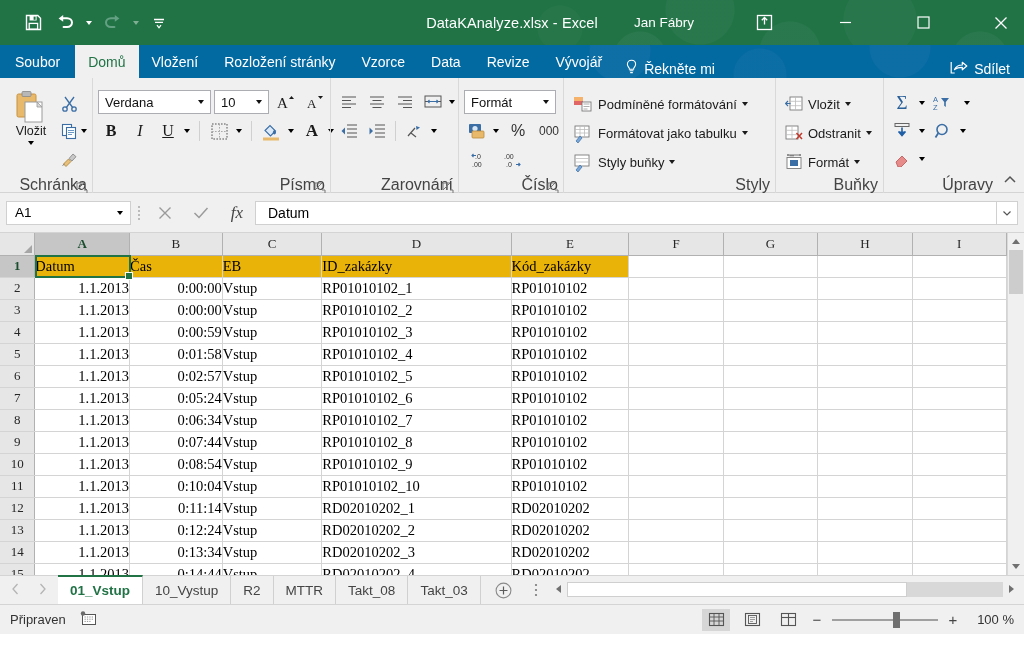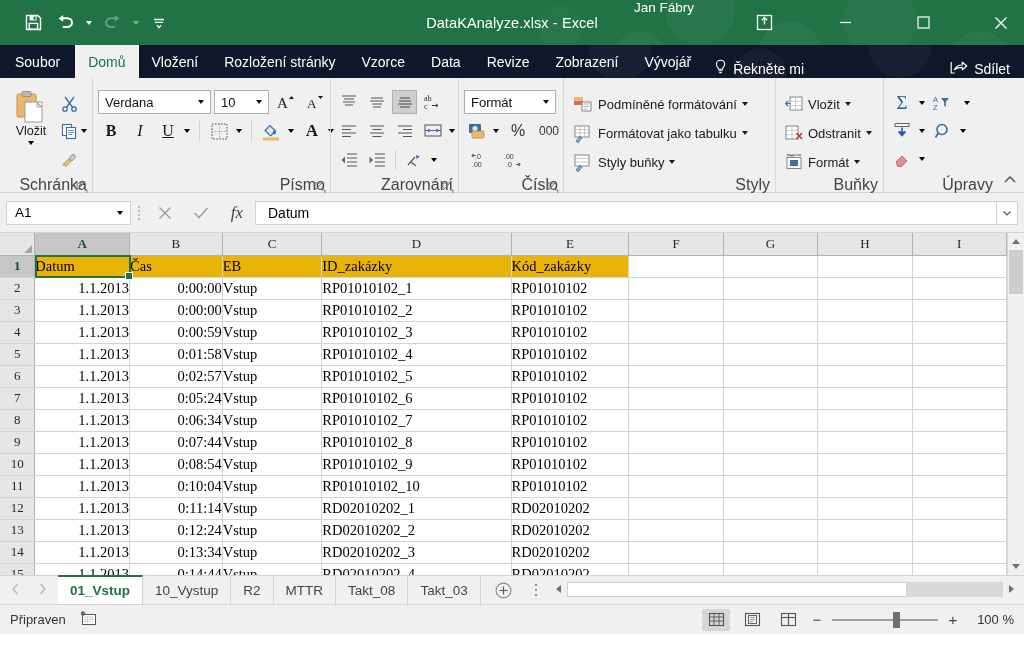--- a/index.html
+++ b/index.html
@@ -48,35 +48,35 @@
   .title-text {
     position: absolute; left: 0; right: 0;
     text-align: center;
     color: #ffffff;
     font-size: 14.5px;
     letter-spacing: .1px;
     z-index:1;
   }
   .win-right {
     margin-left:auto;
-    display:flex; align-items:flex-start;
+    display:flex; align-items:center;
     position:relative; z-index:2;gap:32px;
   }
   .user-name { color:#fff; font-size:13.5px; margin-right:18px; }
   .win-btn {
     width: 46px; height: 45px;
     display:flex; align-items:center; justify-content:center;
     color:#ffffff;
   }
   .ribbon-state-btn { width:40px;height:45px;display:flex;align-items:center;justify-content:center;color:#fff;margin-right:6px;}
 
   
   .tabrow {
     height: 33px;
-    background: #0f172a;
+    background: #0369a1;
     display: flex;
     align-items: flex-end;
     position: relative;
     overflow:hidden;
   }
   .tabrow::after{
     content:"";position:absolute;inset:0;
     background:
       radial-gradient(circle at 620px 6px, rgba(255,255,255,.04) 0 30px, transparent 31px),
       radial-gradient(circle at 760px 30px, rgba(255,255,255,.03) 0 26px, transparent 27px),
@@ -399,21 +399,20 @@
 </div>
 
 <div class="tabrow">
   <div class="tab file">Soubor</div>
   <div class="tab active">Domů</div>
   <div class="tab">Vložení</div>
   <div class="tab">Rozložení stránky</div>
   <div class="tab">Vzorce</div>
   <div class="tab">Data</div>
   <div class="tab">Revize</div>
-  <div class="tab">Zobrazení</div>
   <div class="tab">Vývojář</div>
   <div class="tell-me">
     <span>
       <svg width="13" height="16" viewBox="0 0 13 16">
           <path d="M6.5 1.2c2.4 0 4.1 1.8 4.1 4 0 1.7-1 2.6-1.6 3.6-.3.5-.4 1-.4 1.5H4.4c0-.5-.1-1-.4-1.5C3.4 7.8 2.4 6.9 2.4 5.2c0-2.2 1.7-4 4.1-4z" fill="none" stroke="#fff" stroke-width="1.1"></path>
           <path d="M4.6 11.8h3.8M5.2 13.6h2.6" stroke="#fff" stroke-width="1.1"></path>
         </svg>
     </span>
     <span>Řekněte mi</span>
   </div>
@@ -553,44 +552,20 @@
       <svg width="12" height="12" viewBox="0 0 12 12">
           <path d="M1 1h7M1 1v7M1 8l7-7" stroke="#777" stroke-width="1" fill="none"></path>
           <path d="M8 8h3v3" stroke="#777" stroke-width="1" fill="none"></path>
         </svg>
     </div>
   </div>
 
   <div class="rgroup" style="width:128px">
     <div class="rgroup-body">
       <div class="al-rows">
-        <div class="frow">
-          <div class="ibtn" style="width:25px">
-            <svg width="18" height="18" viewBox="0 0 18 18">
-                <path d="M2 3h14M4 6h10M3 9h12M5 12h8" stroke="#555" stroke-width="1.2"></path>
-              </svg>
-          </div>
-          <div class="ibtn" style="width:25px">
-            <svg width="18" height="18" viewBox="0 0 18 18">
-                <path d="M3 5h12M2 8h14M4 11h10M5 14h8" stroke="#555" stroke-width="1.2"></path>
-              </svg>
-          </div>
-          <div class="ibtn sel" style="width:25px">
-            <svg width="18" height="18" viewBox="0 0 18 18">
-                <path d="M4 5h10M3 8h12M2 11h14M4 14h10" stroke="#444" stroke-width="1.2"></path>
-              </svg>
-          </div>
-          <div class="ibtn" style="width:25px">
-            <svg width="20" height="19" viewBox="0 0 20 19">
-                <text x="1" y="8" font-family="Liberation Serif, serif" font-size="8" fill="#333">ab</text>
-                <text x="1" y="16" font-family="Liberation Serif, serif" font-size="8" fill="#333">c</text>
-                <path d="M9 12.5h5M13 10.8l2 1.7-2 1.7" stroke="#333" stroke-width="1" fill="none"></path>
-              </svg>
-          </div>
-        </div>
         <div class="frow">
           <div class="ibtn" style="width:25px">
             <svg width="18" height="18" viewBox="0 0 18 18">
                 <path d="M2 4h14M2 7.5h9M2 11h14M2 14.5h9" stroke="#555" stroke-width="1.2"></path>
               </svg>
           </div>
           <div class="ibtn" style="width:25px">
             <svg width="18" height="18" viewBox="0 0 18 18">
                 <path d="M2 4h14M4.5 7.5h9M2 11h14M4.5 14.5h9" stroke="#555" stroke-width="1.2"></path>
               </svg>

